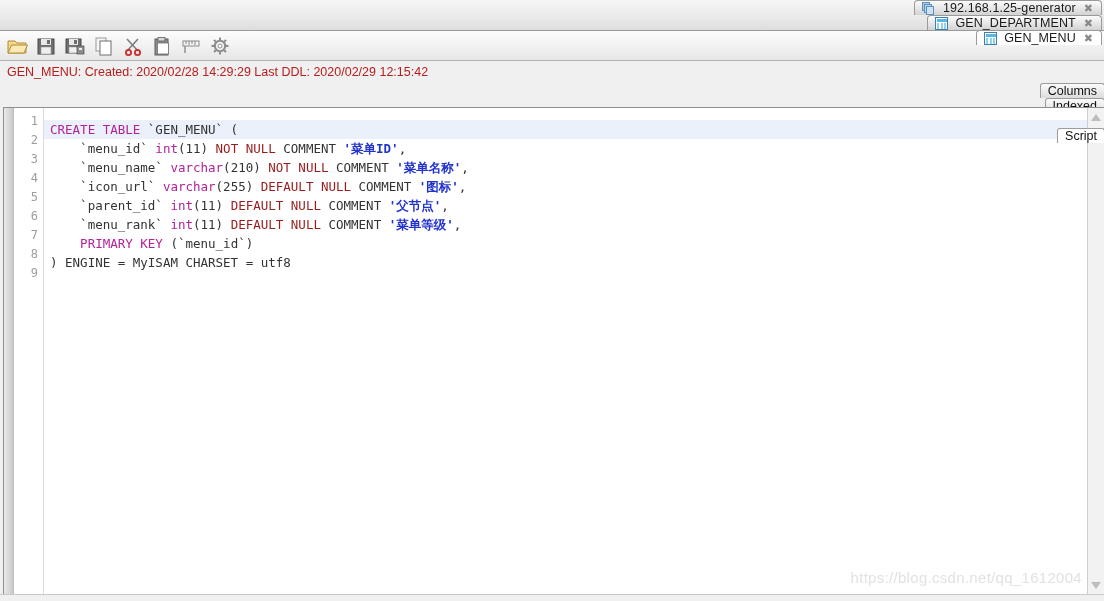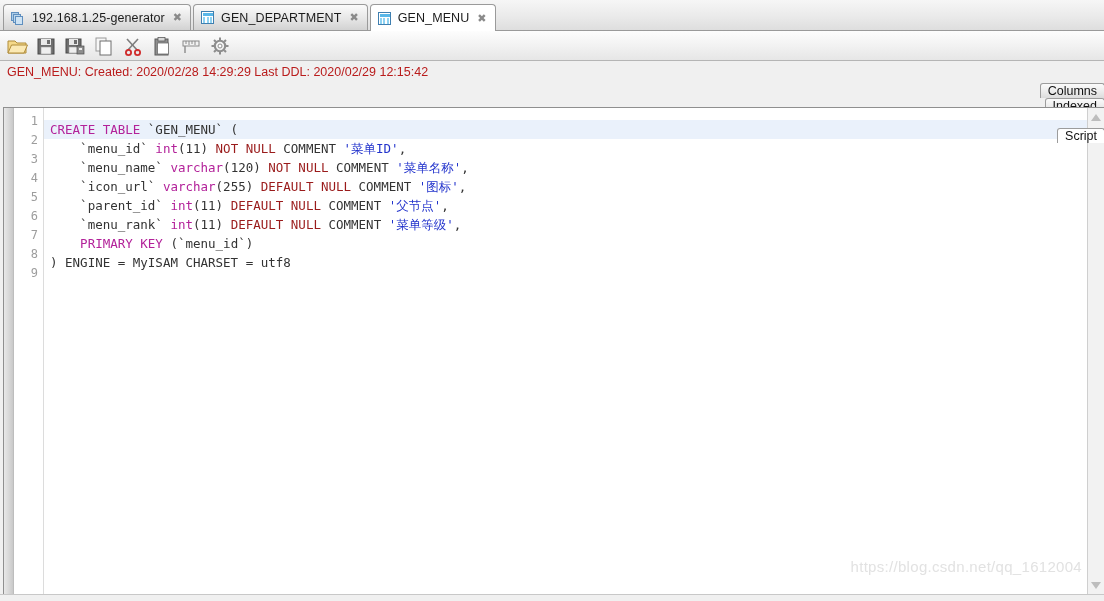--- a/index.html
+++ b/index.html
@@ -18,23 +18,24 @@
     flex-direction: column;
   }
 
   
   .tabbar {
     height: 31px;
     background: linear-gradient(to bottom, #f6f6f6 0%, #eaeaea 55%, #dedede 100%);
     border-bottom: 1px solid #9a9a9a;
     display: flex;
     align-items: flex-end;
-    padding-left: 3px;
-    box-sizing: border-box;
-    position: relative;
+    padding-left: 19px;
+    box-sizing: border-box;
+    position: relative;
+    flex-direction: column;
   }
   .tab {
     height: 26px;
     display: flex;
     align-items: center;
     gap: 7px;
     padding: 0 8px 0 7px;
     margin-right: 2px;
     border: 1px solid #9a9a9a;
     border-bottom: none;
@@ -190,21 +191,21 @@
     overflow: hidden;
   }
   .code .line {
     height: 19px; line-height: 19px;
     white-space: pre;
     padding-left: 6px;
   }
   .code .line.cur { background: #eaf1fb; }
   .k    { color: #b3229a; }          
   .kd   { color: #9a1b1b; }          
-  .str  { color: #2233cc; }          
+  .str  { color: #2233cc; font-weight: bold; }          
   .id   { color: #333333; }
 
   
   .vscroll {
     width: 17px;
     background: #f2f2f2;
     border-left: 1px solid #cfcfcf;
     flex: 0 0 auto;
     display: flex;
     flex-direction: column;
@@ -221,21 +222,21 @@
     width: 0; height: 0;
     border-left: 5px solid transparent;
     border-right: 5px solid transparent;
   }
   .arrow-up   { border-bottom: 7px solid #bdbdbd; }
   .arrow-down { border-top: 7px solid #bdbdbd; }
 
   .watermark {
     position: absolute;
     right: 22px;
-    bottom: 19px;
+    bottom: 8px;
     font-size: 15px;
     color: #e2e2e2;
     font-family: "Liberation Sans", sans-serif;
     letter-spacing: .3px;
     pointer-events: none;
     user-select: none;
   }
 
   .bottom-strip {
     height: 6px;
@@ -401,21 +402,21 @@
         <div>4</div>
         <div>5</div>
         <div>6</div>
         <div>7</div>
         <div>8</div>
         <div>9</div>
       </div>
     <div class="code">
         <div class="line cur"><span class="k">CREATE TABLE</span><span class="id"> `GEN_MENU` (</span></div>
         <div class="line"><span class="id">    `menu_id` </span><span class="k">int</span><span class="id">(11) </span><span class="kd">NOT NULL</span><span class="id"> COMMENT </span><span class="str">'菜单ID'</span><span class="id">,</span></div>
-        <div class="line"><span class="id">    `menu_name` </span><span class="k">varchar</span><span class="id">(120) </span><span class="kd">NOT NULL</span><span class="id"> COMMENT </span><span class="str">'菜单名称'</span><span class="id">,</span></div>
+        <div class="line"><span class="id">    `menu_name` </span><span class="k">varchar</span><span class="id">(210) </span><span class="kd">NOT NULL</span><span class="id"> COMMENT </span><span class="str">'菜单名称'</span><span class="id">,</span></div>
         <div class="line"><span class="id">    `icon_url` </span><span class="k">varchar</span><span class="id">(255) </span><span class="kd">DEFAULT NULL</span><span class="id"> COMMENT </span><span class="str">'图标'</span><span class="id">,</span></div>
         <div class="line"><span class="id">    `parent_id` </span><span class="k">int</span><span class="id">(11) </span><span class="kd">DEFAULT NULL</span><span class="id"> COMMENT </span><span class="str">'父节点'</span><span class="id">,</span></div>
         <div class="line"><span class="id">    `menu_rank` </span><span class="k">int</span><span class="id">(11) </span><span class="kd">DEFAULT NULL</span><span class="id"> COMMENT </span><span class="str">'菜单等级'</span><span class="id">,</span></div>
         <div class="line"><span class="id">    </span><span class="k">PRIMARY KEY</span><span class="id"> (`menu_id`)</span></div>
         <div class="line"><span class="id">) ENGINE = MyISAM CHARSET = utf8</span></div>
       </div>
     <div class="vscroll">
       <div class="vbtn">
         <span class="arrow-up"></span>
       </div>

